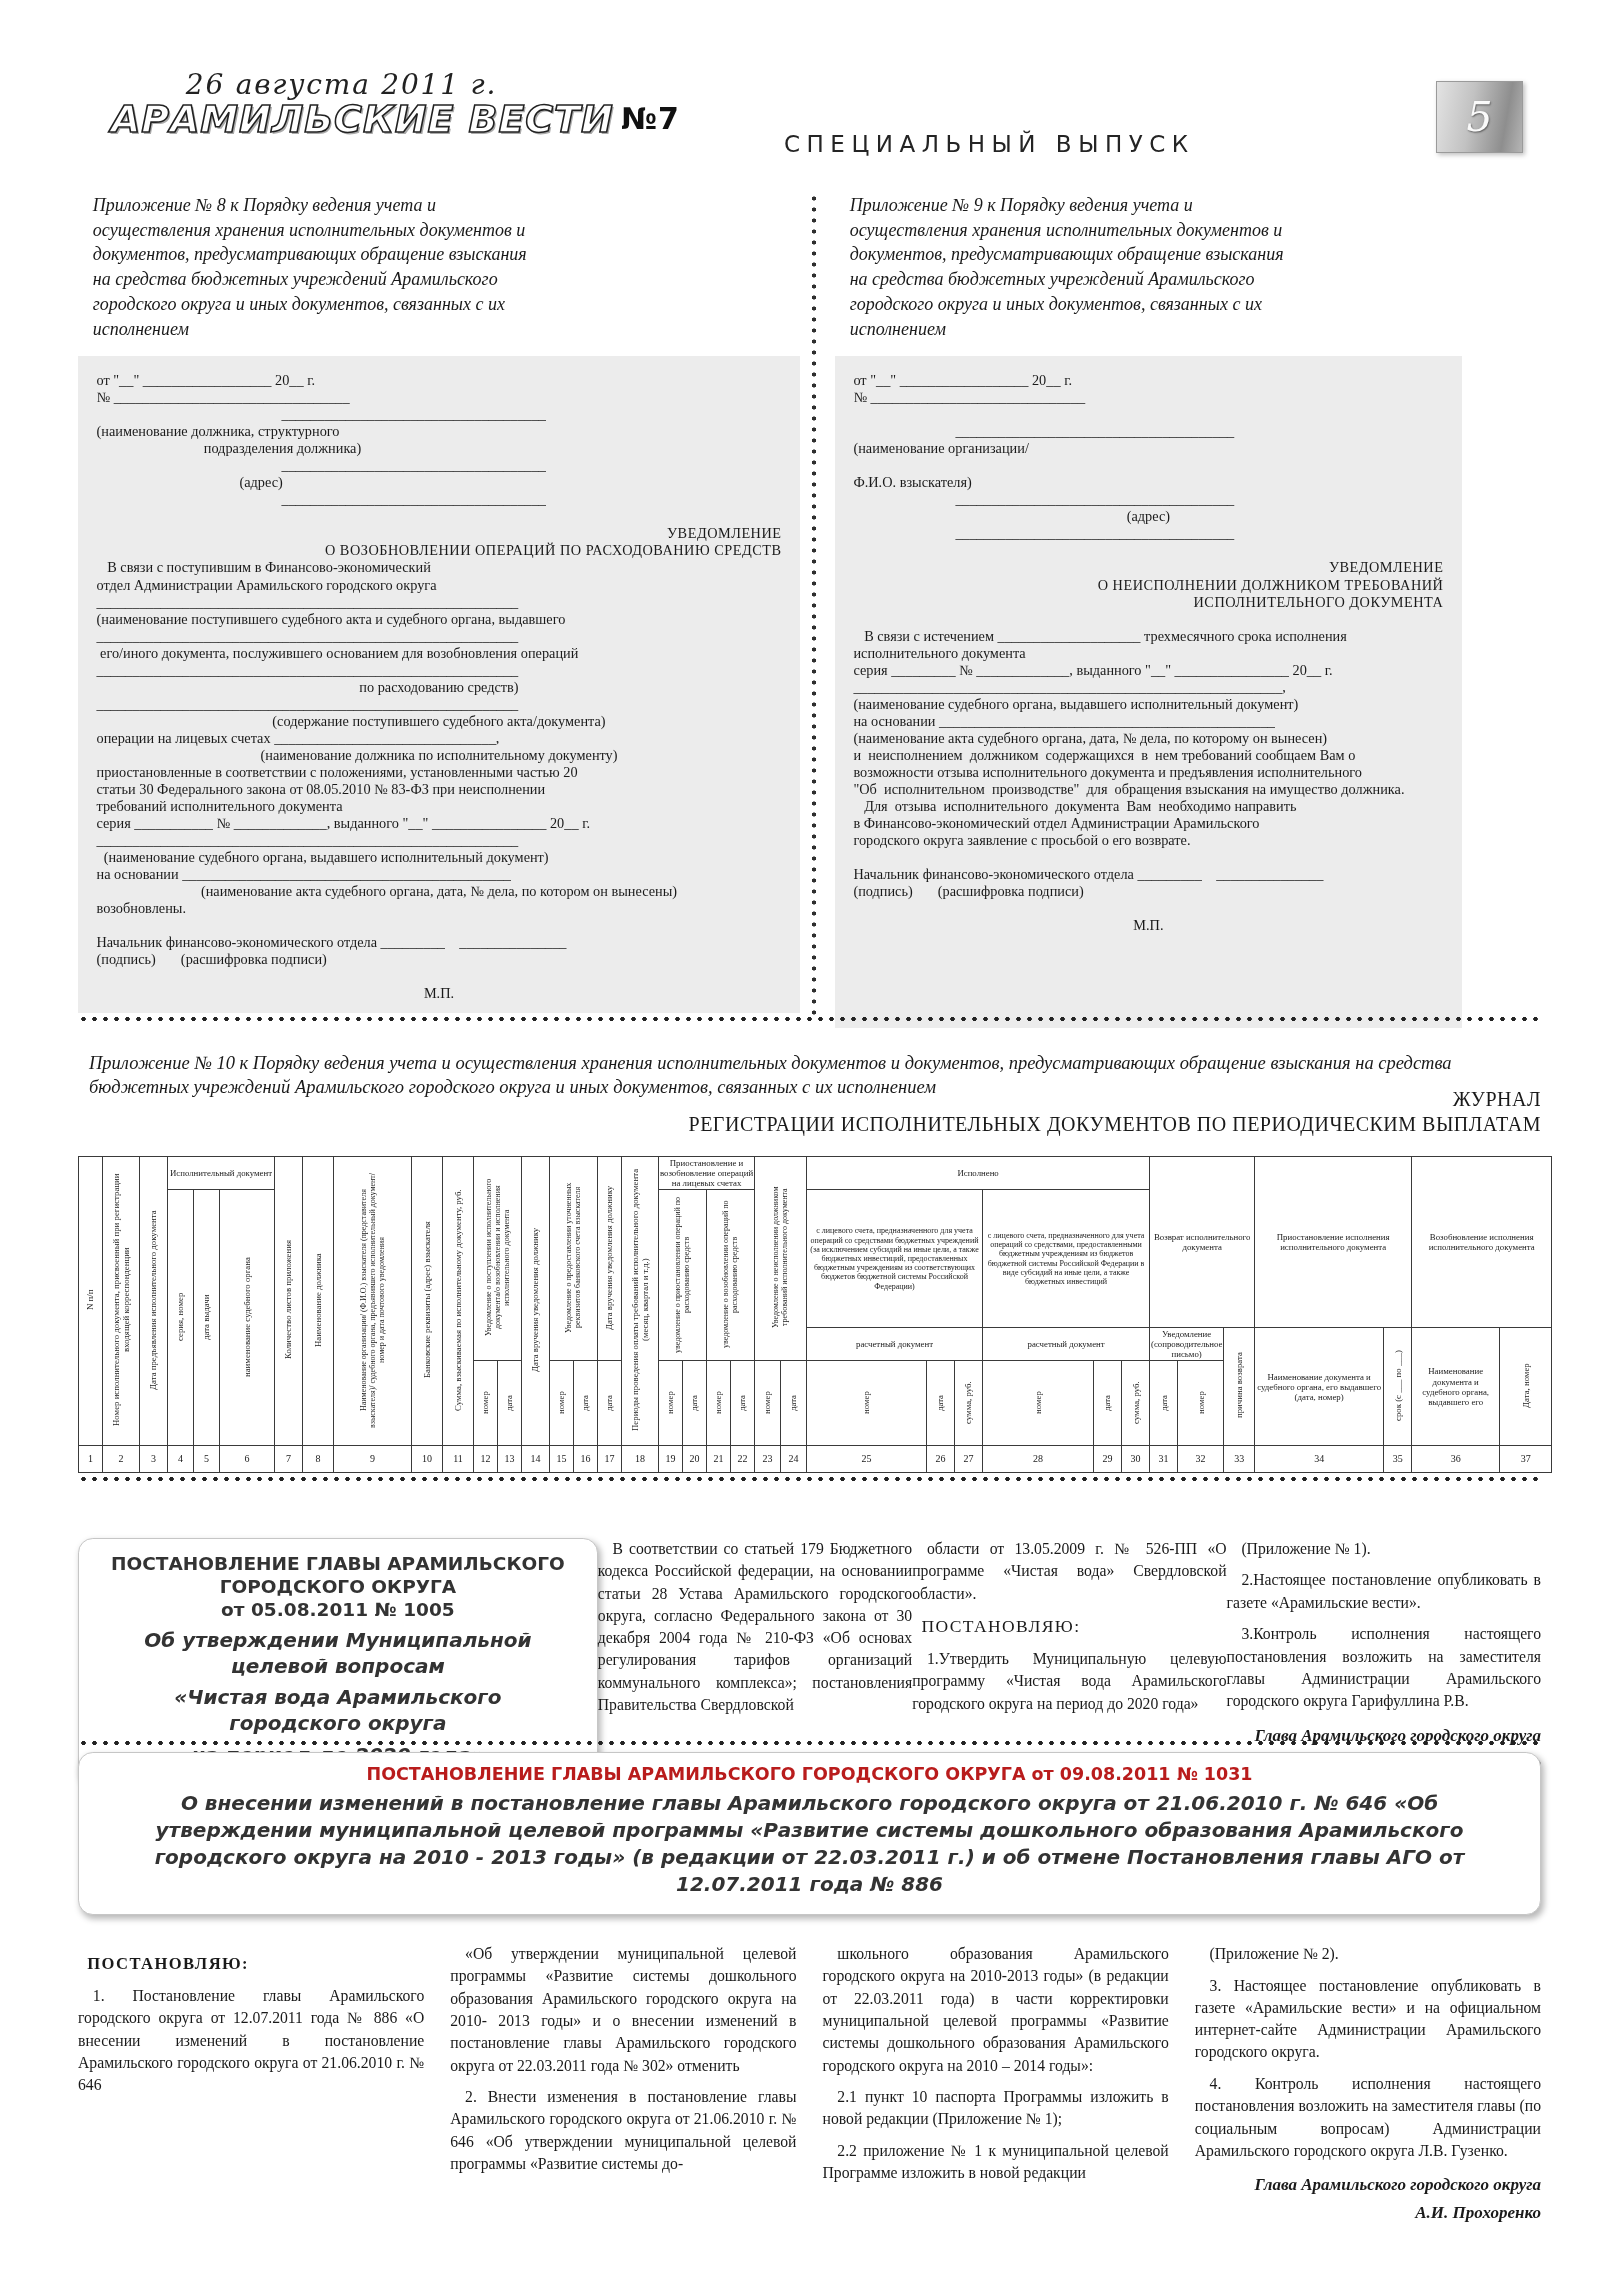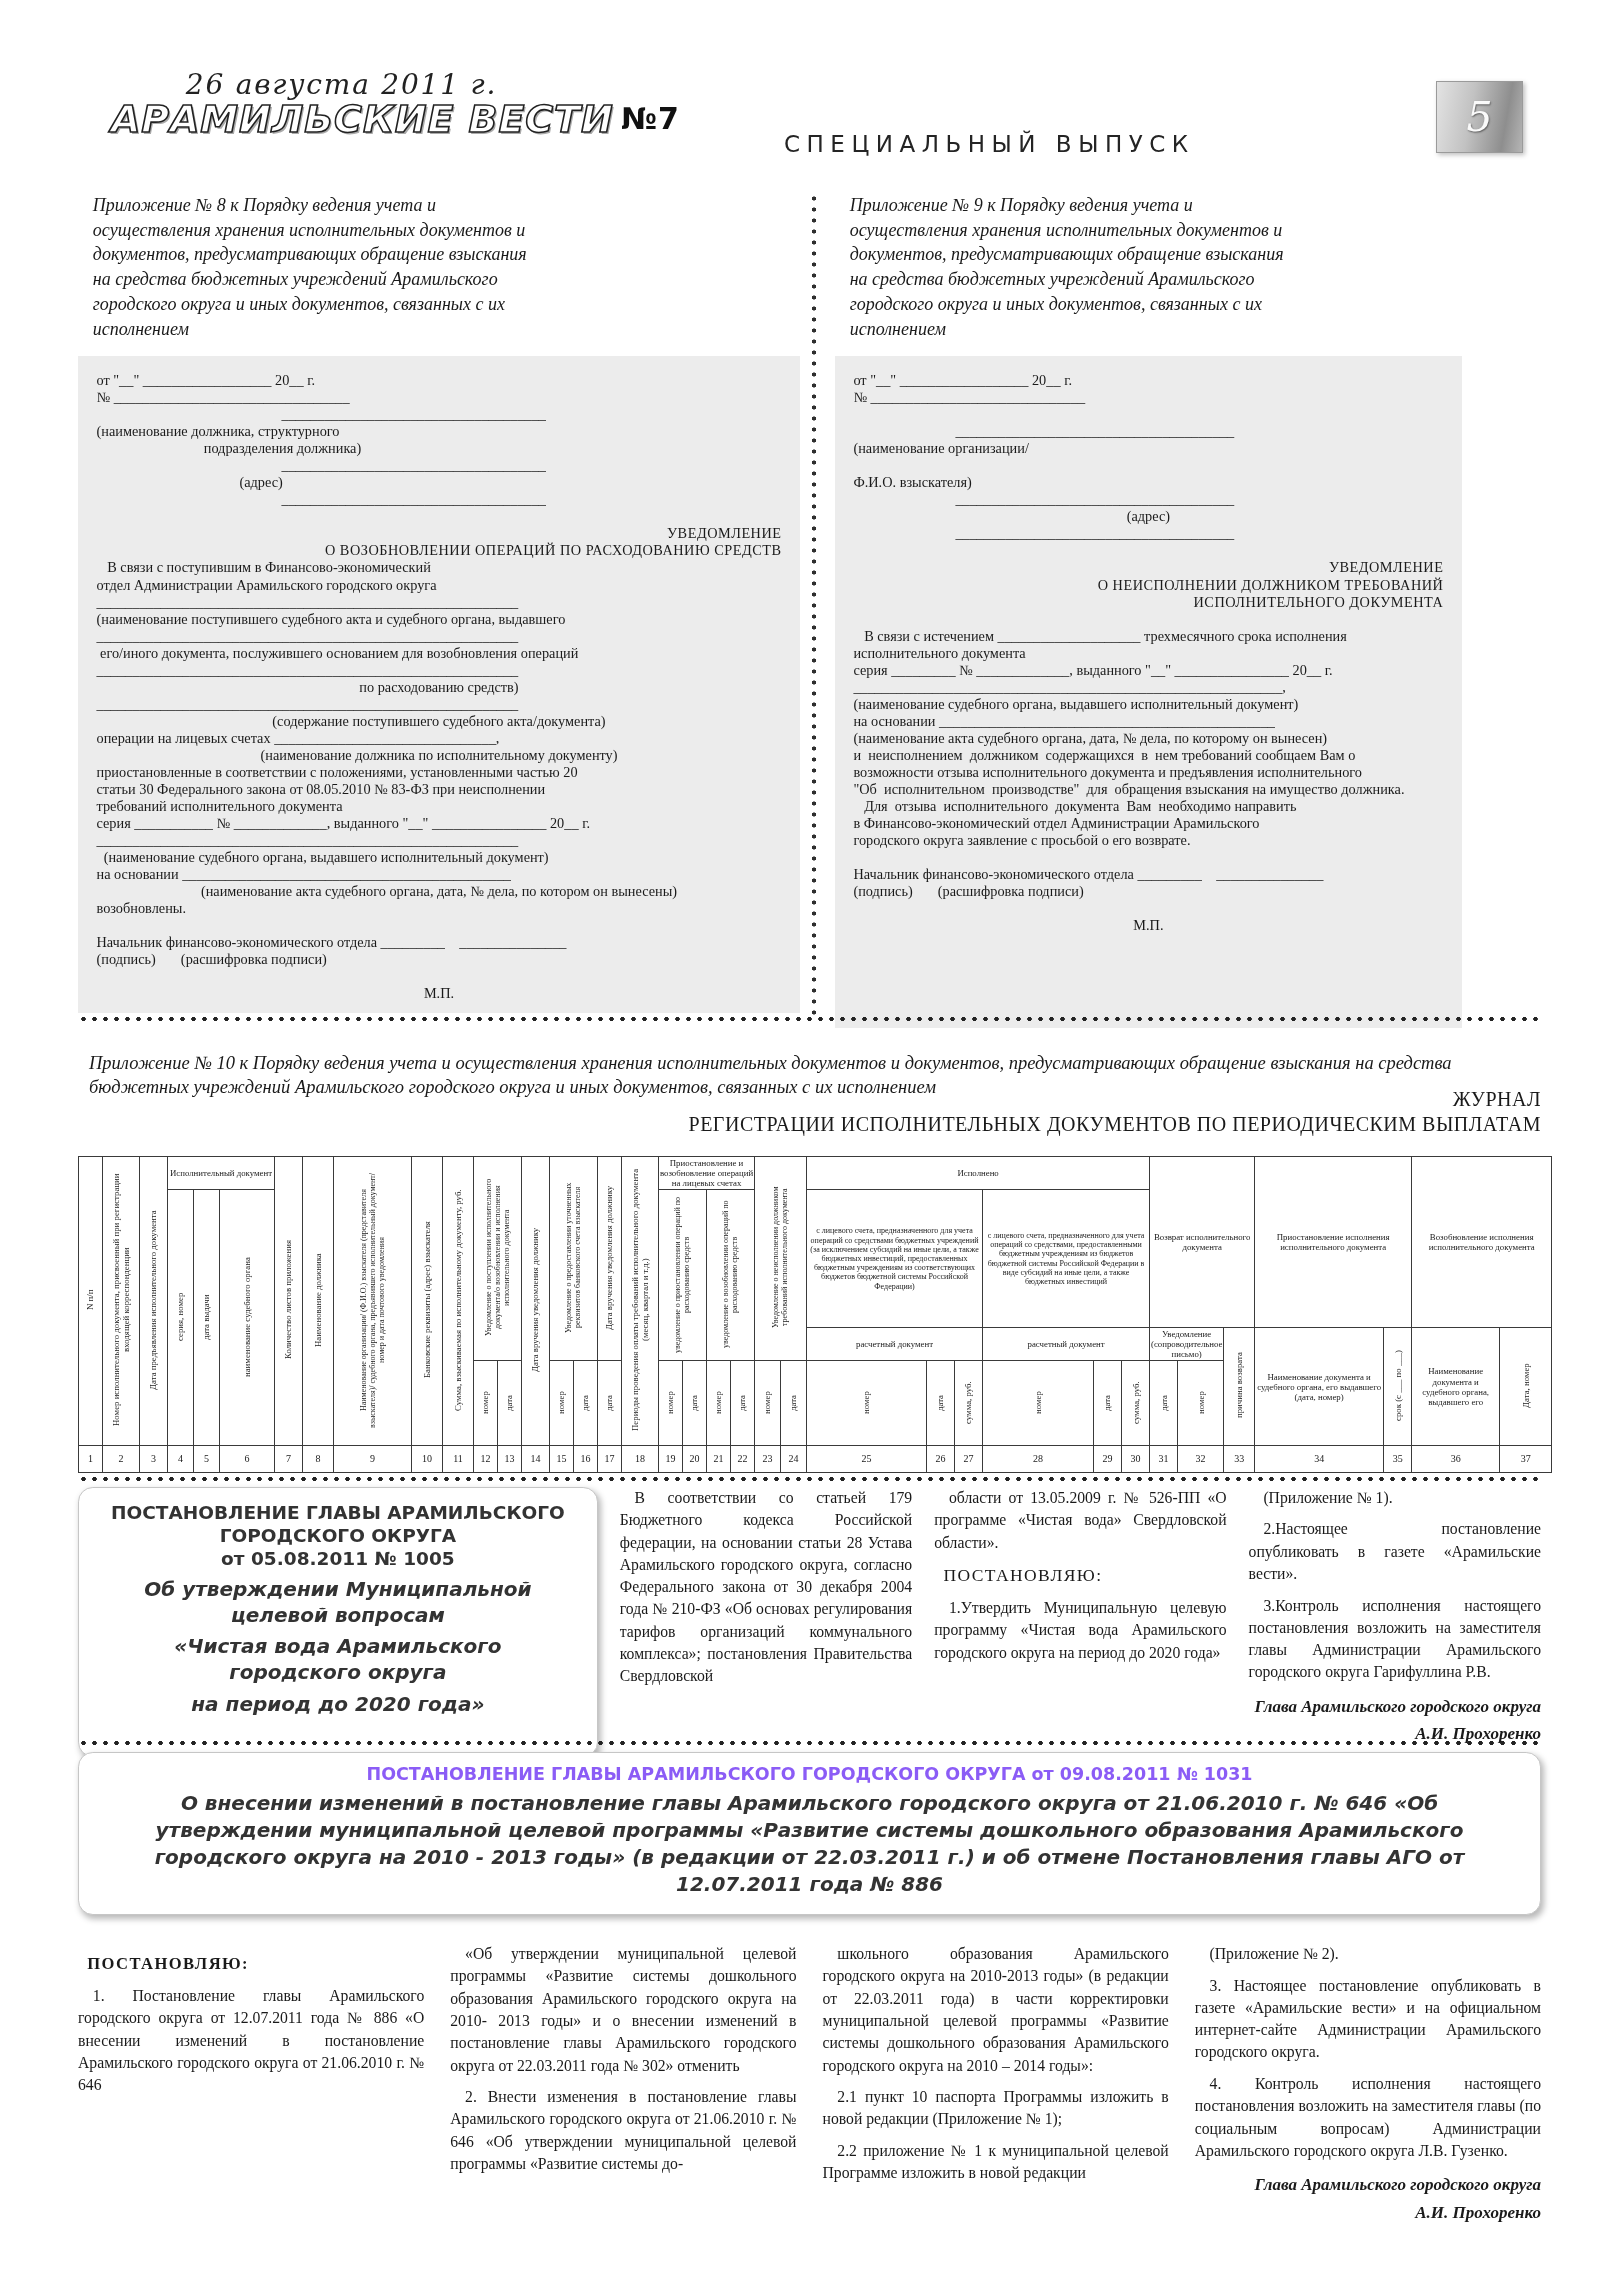--- a/index.html
+++ b/index.html
@@ -62,35 +62,35 @@
   .vt{writing-mode:vertical-rl;transform:rotate(180deg);display:inline-block;
         max-width:100%;margin:0 auto;}
   .vt.h4{height:266px;}   
   .vt.h3{height:181px;}   
   .vt.h234{height:244px;} 
   .vt.h23{height:159px;}  
   .vt.h34{height:107px;}  
   .vt.hb{height:79px;}    
 
   
-  .decree1{position:absolute;left:78px;top:1487px;width:1463px;display:flex;gap:22px;}
+  .decree1{position:absolute;left:78px;top:1538px;width:1463px;display:flex;}
   .dbox{border:1.8px solid #c6c6c6;border-radius:14.8px;box-shadow:2.8px 3.7px 6.5px rgba(0,0,0,.28);
         background:#fff;}
   .d1box{width:503px;min-height:201px;padding:13px 7.4px 9.2px;text-align:center;flex:none;}
   .d1t{font:bold 18.5px "DejaVu Sans",sans-serif;color:#333;line-height:1.25;}
   .d1s{font:bold italic 20px "DejaVu Sans",sans-serif;color:#333;line-height:1.3;}
   .d1s.gap{margin-top:5.5px;}
   .dcol{flex:1;font:15.7px/1.42 "Liberation Serif",serif;text-align:justify;}
   .dcol p{margin:0 0 9.2px 0;text-indent:14.8px;}
   .dheading{font-size:17.5px;letter-spacing:1.4px;text-indent:9.2px !important;margin:9.2px 0 !important;}
   .sig{text-align:right;font:bold italic 17px "Liberation Serif",serif;
         text-indent:0 !important;line-height:1.6;}
   .decree2{position:absolute;left:78px;top:1752px;width:1463px;}
   .d2box{padding:11px 42px 16.6px;text-align:center;}
-  .d2t{font:bold 17.5px "DejaVu Sans",sans-serif;color:#8b5cf6;}
+  .d2t{font:bold 17.5px "DejaVu Sans",sans-serif;color:#b91c1c;}
   .d2s{font:bold italic 20px "DejaVu Sans",sans-serif;color:#333;line-height:1.35;margin-top:5.5px;}
   .d2cols{display:flex;gap:26px;margin-top:28px;}
   .d2cols .dheading{font-weight:bold;font-size:16.6px;}
 </style>
 </head>
 <body>
 
 <div class="page">
 
   <div class="pagenum">

